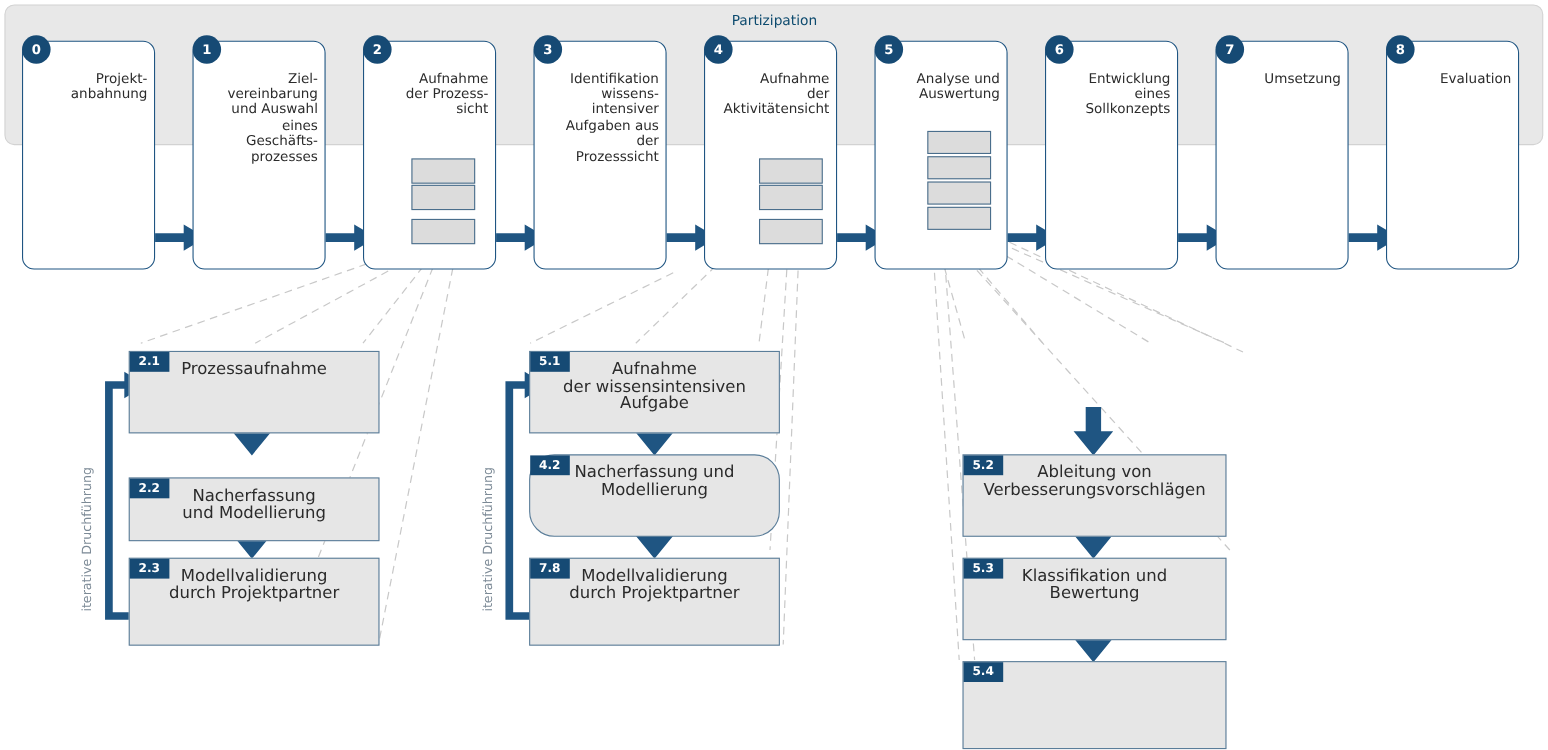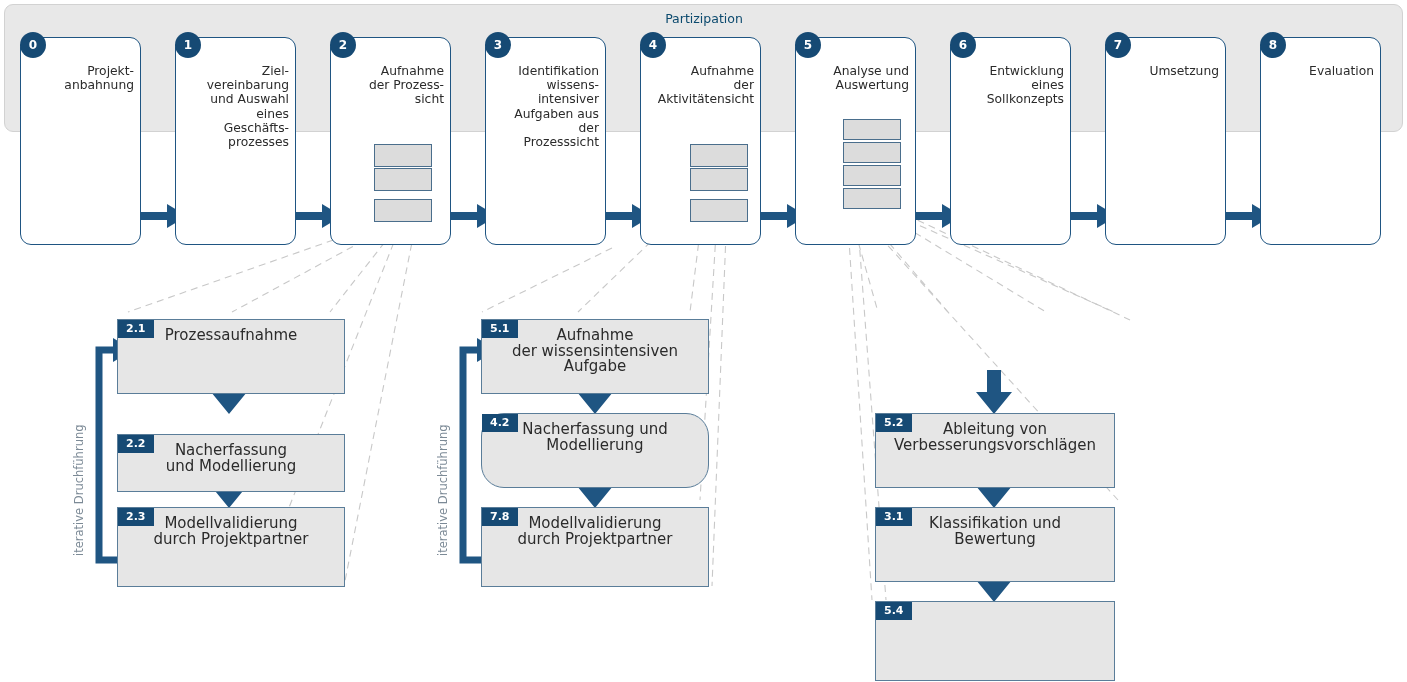--- a/index.html
+++ b/index.html
@@ -240,20 +240,20 @@
   <div class="dbox layer-detail" style="left:481px;top:507px;width:228px;height:80px;">
     <div class="dbox-num">7.8</div>
     <div class="dbox-txt">Modellvalidierung<br>durch Projektpartner</div>
   </div>
 
   <div class="dbox layer-detail" style="left:875px;top:413px;width:240px;height:75px;">
     <div class="dbox-num">5.2</div>
     <div class="dbox-txt">Ableitung von<br>Verbesserungsvorschlägen</div>
   </div>
   <div class="dbox layer-detail" style="left:875px;top:507px;width:240px;height:75px;">
-    <div class="dbox-num">3.1</div>
+    <div class="dbox-num">5.3</div>
     <div class="dbox-txt">Klassifikation und<br>Bewertung</div>
   </div>
   <div class="dbox layer-detail" style="left:875px;top:601px;width:240px;height:80px;">
     <div class="dbox-num">5.4</div>
   </div>
 
 </div>
 
 </body></html>

